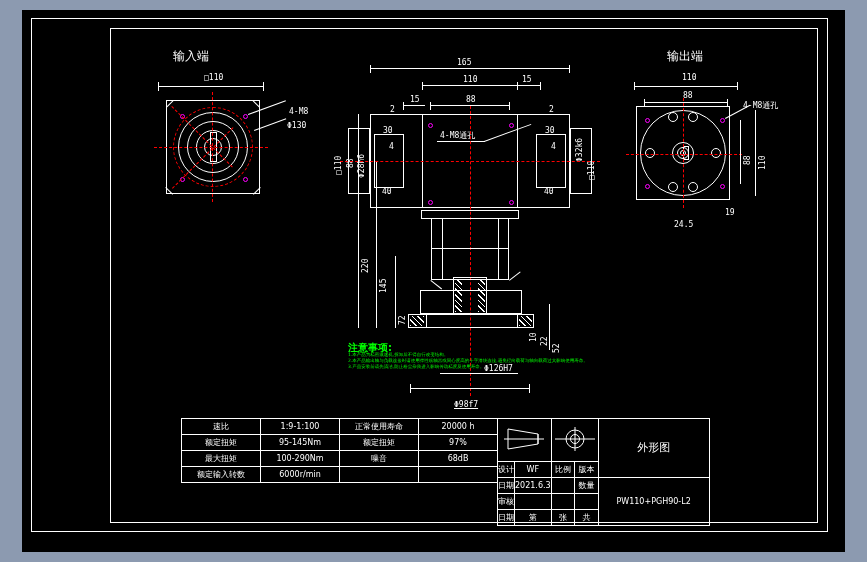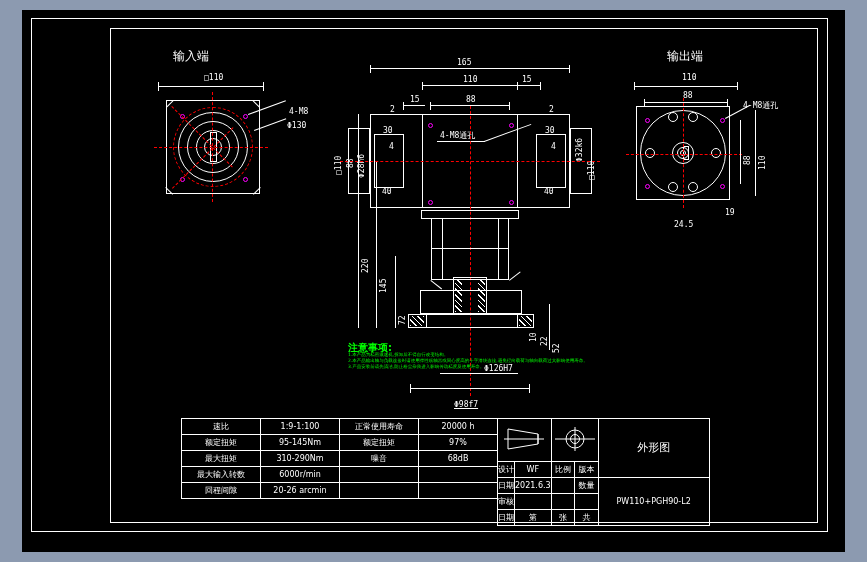--- a/index.html
+++ b/index.html
@@ -262,33 +262,27 @@
         <td class="v">20000 h</td>
       </tr>
       <tr>
         <td class="k">额定扭矩</td>
         <td class="v">95-145Nm</td>
         <td class="k">额定扭矩</td>
         <td class="v">97%</td>
       </tr>
       <tr>
         <td class="k">最大扭矩</td>
-        <td class="v">310-290Nm</td>
+        <td class="v">100-290Nm</td>
         <td class="k">噪音</td>
         <td class="v">68dB</td>
       </tr>
       <tr>
-        <td class="k">最大输入转数</td>
+        <td class="k">额定输入转数</td>
         <td class="v">6000r/min</td>
-        <td class="k"></td>
-        <td class="v"></td>
-      </tr>
-      <tr>
-        <td class="k">回程间隙</td>
-        <td class="v">20-26 arcmin</td>
         <td class="k"></td>
         <td class="v"></td>
       </tr>
     </tbody>
   </table>
 
   <table id="title-block">
     <tbody>
       <tr>
         <td class="tb-sym" colspan="2" style="width:46px;">

